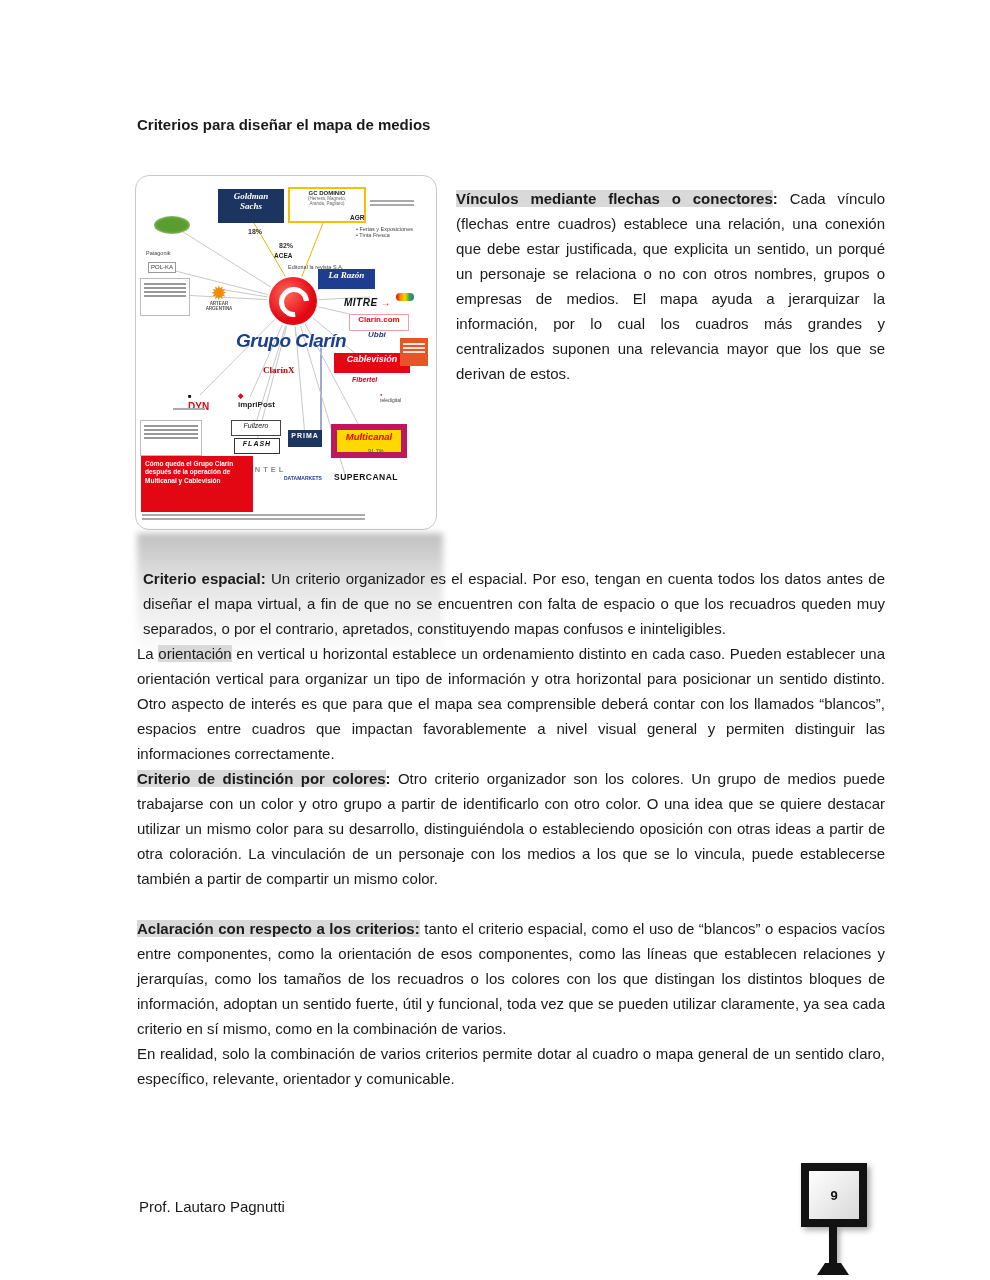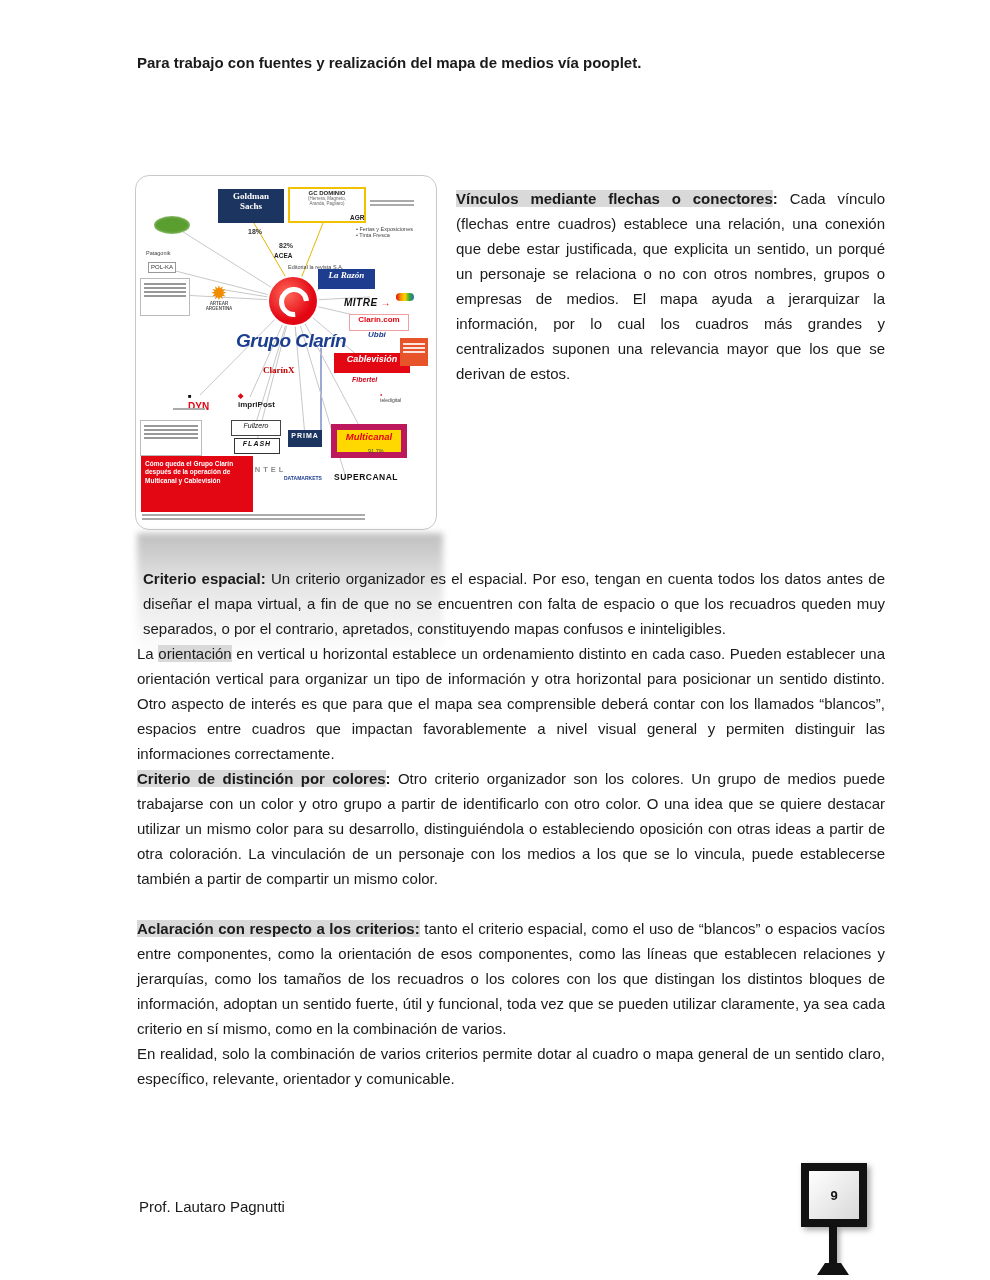--- a/index.html
+++ b/index.html
@@ -13,21 +13,21 @@
           border:1px solid #c9c9c9;border-radius:14px;overflow:hidden;}
   .figure svg{position:absolute;left:0;top:0;}
   .node{position:absolute;line-height:1.1;}
   .nl{white-space:pre-line;}
   .ns{white-space:pre-line;}
   .hub{position:absolute;left:133px;top:101px;width:48px;height:48px;border-radius:50%;
        background:radial-gradient(circle at 38% 35%,#ff6a5a,#e30613 62%);box-shadow:0 0 0 2px #fff;}
   .hub::after{content:"";position:absolute;left:10px;top:10px;width:20px;height:20px;border:5px solid #fff;
        border-right-color:transparent;border-radius:50%;transform:rotate(40deg);}
   .n-navy{background:#1c3560;color:#fff;font-family:"Liberation Serif",serif;font-weight:bold;
-          font-size:9px;text-align:center;padding:3px 0;}
+          font-size:9px;text-align:center;padding:3px 0;font-style:italic;}
   .n-goldbox{background:#fff;border:2px solid #f2c200;text-align:center;padding:1px 0;}
   .n-goldbox .nl{font-size:6px;font-weight:bold;color:#222;}
   .n-goldbox .ns{font-size:4.5px;color:#666;}
   .n-pct{font-size:7px;font-weight:bold;color:#333;}
   .n-tiny{font-size:5.5px;color:#444;}
   .n-tinybold{font-size:6.5px;font-weight:bold;color:#222;}
   .n-box{border:1px solid #999;background:#fff;font-size:6px;color:#333;padding:1px 2px;}
   .n-green{background:#5a9e2f;border-radius:50%;box-shadow:inset 0 0 3px rgba(255,255,255,.6);}
   .n-star{color:#f08c00;text-align:center;}
   .n-star .nl{font-size:20px;line-height:.9;}
@@ -96,21 +96,21 @@
   .pagestem{position:absolute;left:829px;top:1227px;width:8px;height:40px;background:#121212;
        box-shadow:3px 2px 5px rgba(0,0,0,.3);}
   .pagebase{position:absolute;left:817px;top:1263px;width:32px;height:12px;background:#121212;
        clip-path:polygon(25% 0,75% 0,100% 100%,0 100%);}
 </style>
 </head>
 <body>
 
 <div class="page">
 
-  <p class="intro">Para trabajo con fuentes y realización del mapa de medios vía pooplet.</p>
+  <p class="heading">Criterios para diseñar el mapa de medios</p>
 
   <div class="figure">
     <svg id="map-lines" width="300" height="353">
         <line x1="115" y1="42" x2="155" y2="110" stroke="#e3b600" stroke-width="1"></line>
         <line x1="189" y1="42" x2="162" y2="110" stroke="#e3b600" stroke-width="1"></line>
         <line x1="185" y1="172" x2="185" y2="257" stroke="#3a57a8" stroke-width="1"></line>
         <line x1="157" y1="125" x2="160" y2="160" stroke="#c8c8c8" stroke-width="1"></line>
         <line x1="157" y1="125" x2="36" y2="49" stroke="#c8c8c8" stroke-width="1"></line>
         <line x1="157" y1="125" x2="24" y2="91" stroke="#c8c8c8" stroke-width="1"></line>
         <line x1="157" y1="125" x2="26" y2="118" stroke="#c8c8c8" stroke-width="1"></line>

